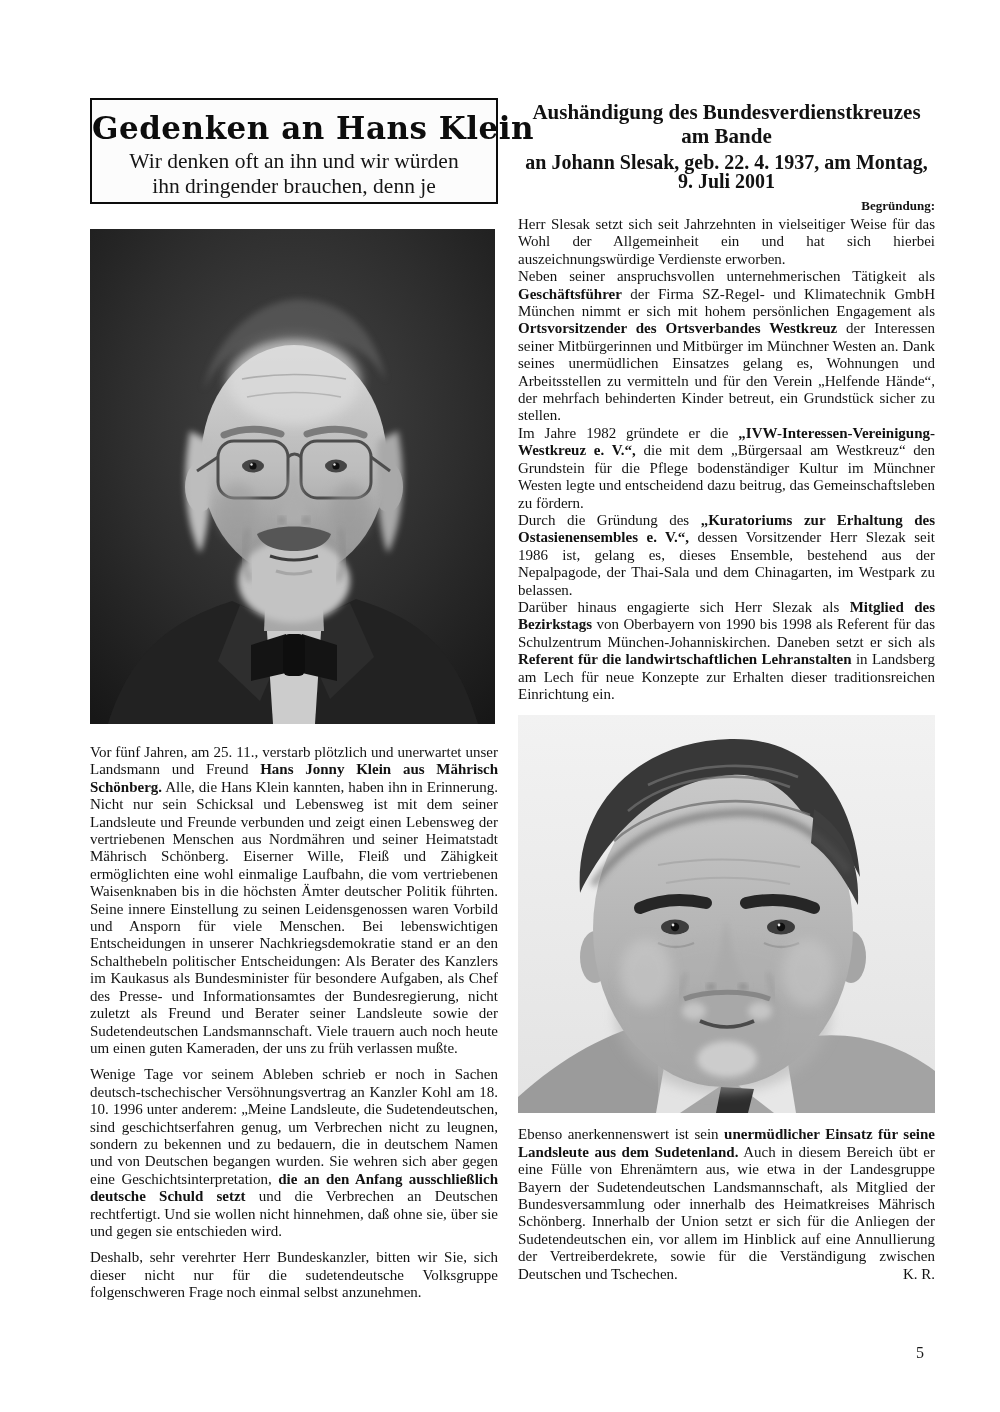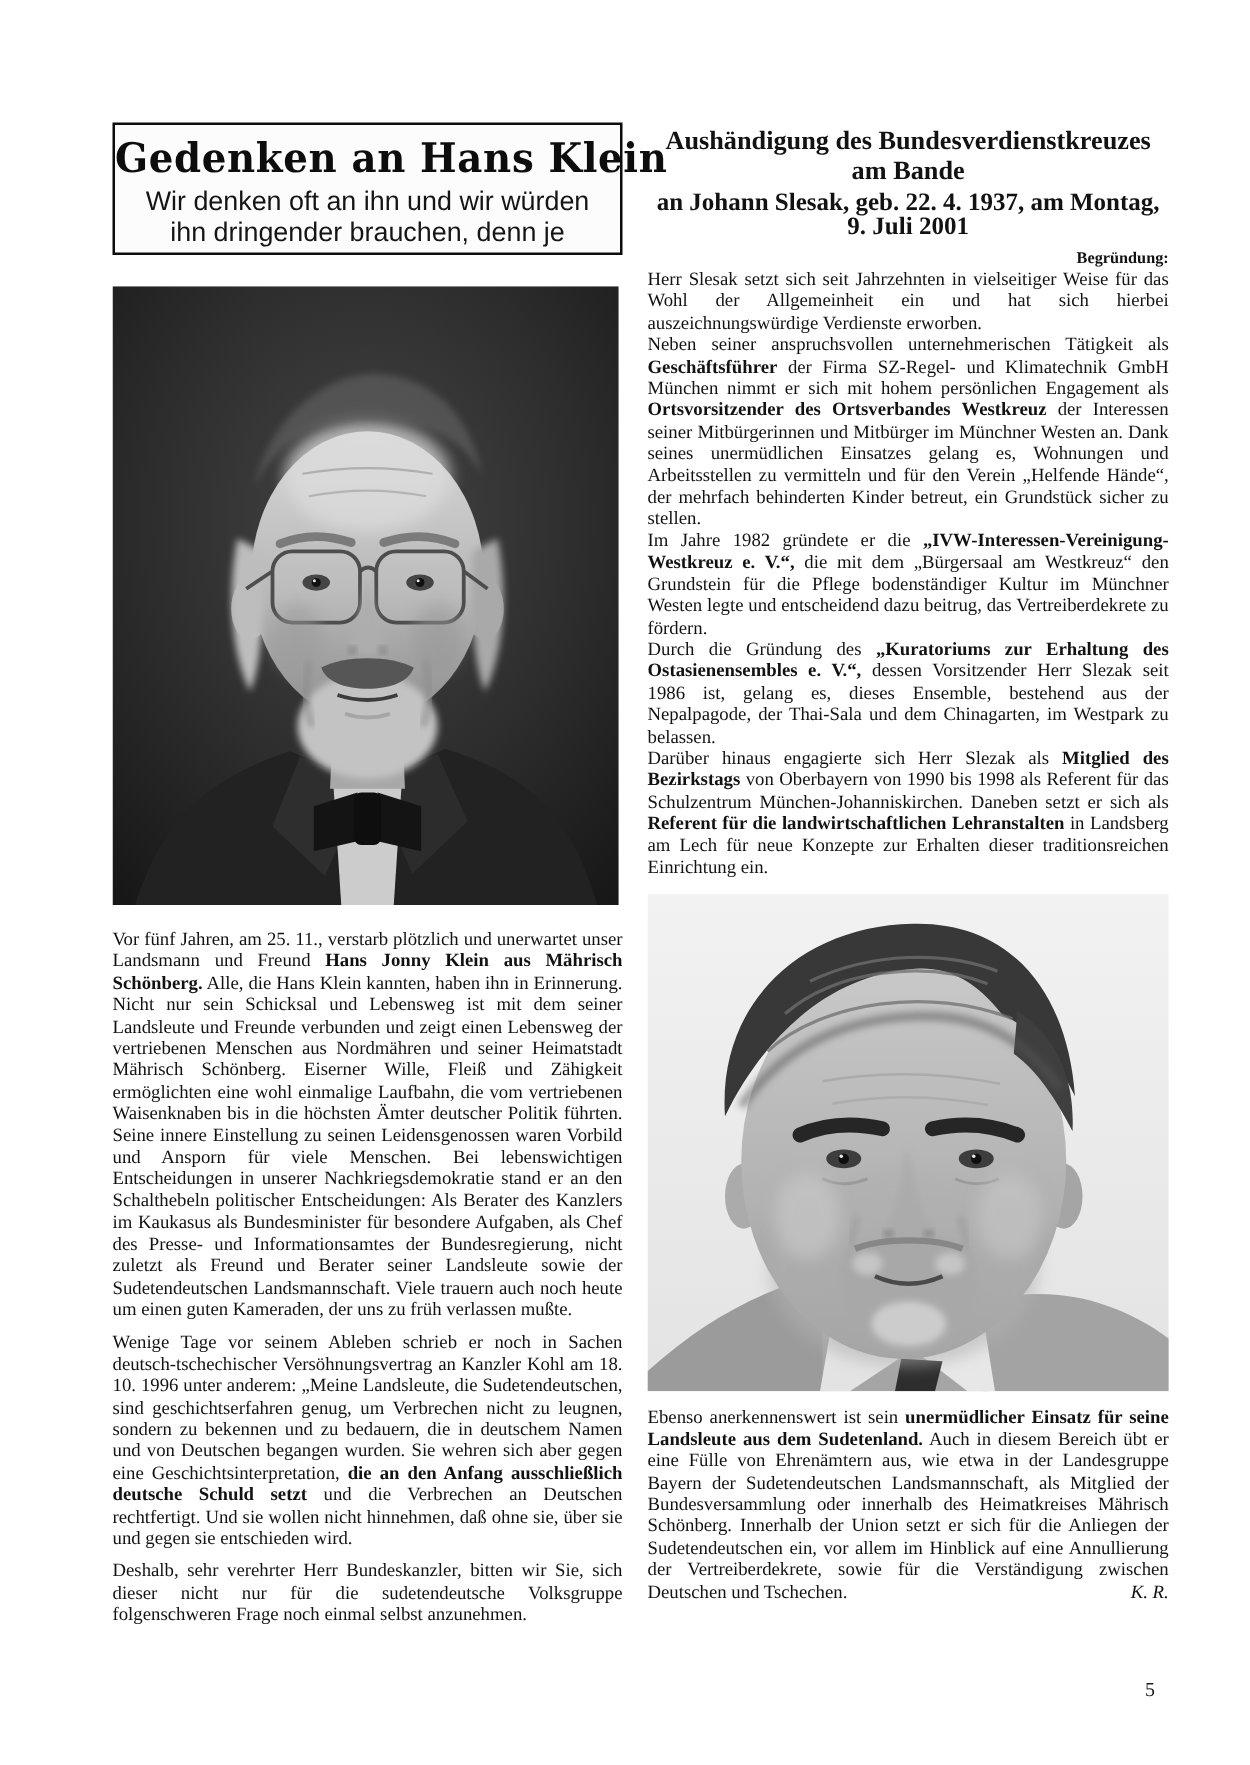--- a/index.html
+++ b/index.html
@@ -33,41 +33,41 @@
     font-weight: bold;
     font-size: 31px;
     line-height: 36px;
     letter-spacing: 0.5px;
     white-space: nowrap;
     color: #0d0d0d;
     transform: scaleY(1.05);
   }
   .memorial-subtitle {
     margin-top: 4px;
-    font-family: Liberation Sans, sans-serif;
+    font-family: Liberation Serif, serif;
     font-size: 21.5px;
     line-height: 25px;
     white-space: pre-line;
     color: #151515;
   }
   .photo-frame { display: block; }
   .photo-left { margin-top: 25px; width: 405px; height: 495px; }
   .photo-left svg, .photo-right svg { display: block; width: 100%; height: 100%; }
   .left-text { margin-top: 20px; width: 408px; }
   .body-par {
     margin: 0;
     font-size: 15px;
     line-height: 17.4px;
     text-align: justify;
     hyphens: auto;
     -webkit-hyphens: auto;
   }
   .left-text .body-par + .body-par { margin-top: 9px; }
   .b { font-weight: bold; }
-  .i { font-style: italic; }
+  .i { }
   .flushright { position: absolute; right: 0; bottom: 0; }
   
   .col-right {
     position: absolute;
     left: 518px;
     top: 100px;
     width: 417px;
   }
   .award-heading {
     margin: 0;
@@ -209,21 +209,21 @@
   <div class="col-right">
 
     <h1 class="award-heading">Aushändigung des Bundesverdienstkreuzes
 am Bande</h1>
     <div class="award-subheading">an Johann Slesak, geb. 22. 4. 1937, am Montag, 9. Juli 2001</div>
     <div class="reason-label">Begründung:</div>
 
     <div class="right-text">
       <p class="body-par"><span>Herr Slesak setzt sich seit Jahrzehnten in vielseitiger Weise für das Wohl der Allgemeinheit ein und hat sich hierbei auszeichnungswürdige Verdienste erworben.</span></p>
       <p class="body-par"><span>Neben seiner anspruchsvollen unternehmerischen Tätigkeit als </span><span class="b">Geschäftsführer</span><span> der Firma SZ-Regel- und Klimatechnik GmbH München nimmt er sich mit hohem persönlichen Engagement als </span><span class="b">Ortsvorsitzender des Ortsverbandes Westkreuz</span><span> der Interessen seiner Mitbürgerinnen und Mitbürger im Münchner Westen an. Dank seines unermüdlichen Einsatzes gelang es, Wohnungen und Arbeitsstellen zu vermitteln und für den Verein „Helfende Hände“, der mehrfach behinderten Kinder betreut, ein Grundstück sicher zu stellen.</span></p>
-      <p class="body-par"><span>Im Jahre 1982 gründete er die </span><span class="b">„IVW-Interessen-Vereinigung-Westkreuz e. V.“,</span><span> die mit dem „Bürgersaal am Westkreuz“ den Grundstein für die Pflege bodenständiger Kultur im Münchner Westen legte und entscheidend dazu beitrug, das Vertreiberdekrete zu fördern.</span></p>
+      <p class="body-par"><span>Im Jahre 1982 gründete er die </span><span class="b">„IVW-Interessen-Vereinigung-Westkreuz e. V.“,</span><span> die mit dem „Bürgersaal am Westkreuz“ den Grundstein für die Pflege bodenständiger Kultur im Münchner Westen legte und entscheidend dazu beitrug, das Gemeinschaftsleben zu fördern.</span></p>
       <p class="body-par"><span>Durch die Gründung des </span><span class="b">„Kuratoriums zur Erhaltung des Ostasienensembles e. V.“,</span><span> dessen Vorsitzender Herr Slezak seit 1986 ist, gelang es, dieses Ensemble, bestehend aus der Nepalpagode, der Thai-Sala und dem Chinagarten, im Westpark zu belassen.</span></p>
       <p class="body-par"><span>Darüber hinaus engagierte sich Herr Slezak als </span><span class="b">Mitglied des Bezirkstags</span><span> von Oberbayern von 1990 bis 1998 als Referent für das Schulzentrum München-Johanniskirchen. Daneben setzt er sich als </span><span class="b">Referent für die landwirtschaftlichen Lehranstalten</span><span> in Landsberg am Lech für neue Konzepte zur Erhalten dieser traditionsreichen Einrichtung ein.</span></p>
     </div>
 
     <div class="photo-frame photo-right">
       <svg viewBox="0 0 417 398" xmlns="http://www.w3.org/2000/svg">
         <defs>
           <linearGradient id="rbg" x1="0" y1="0" x2="0" y2="1">
             <stop offset="0%" stop-color="#f2f2f2"></stop>
             <stop offset="100%" stop-color="#e3e3e3"></stop>

